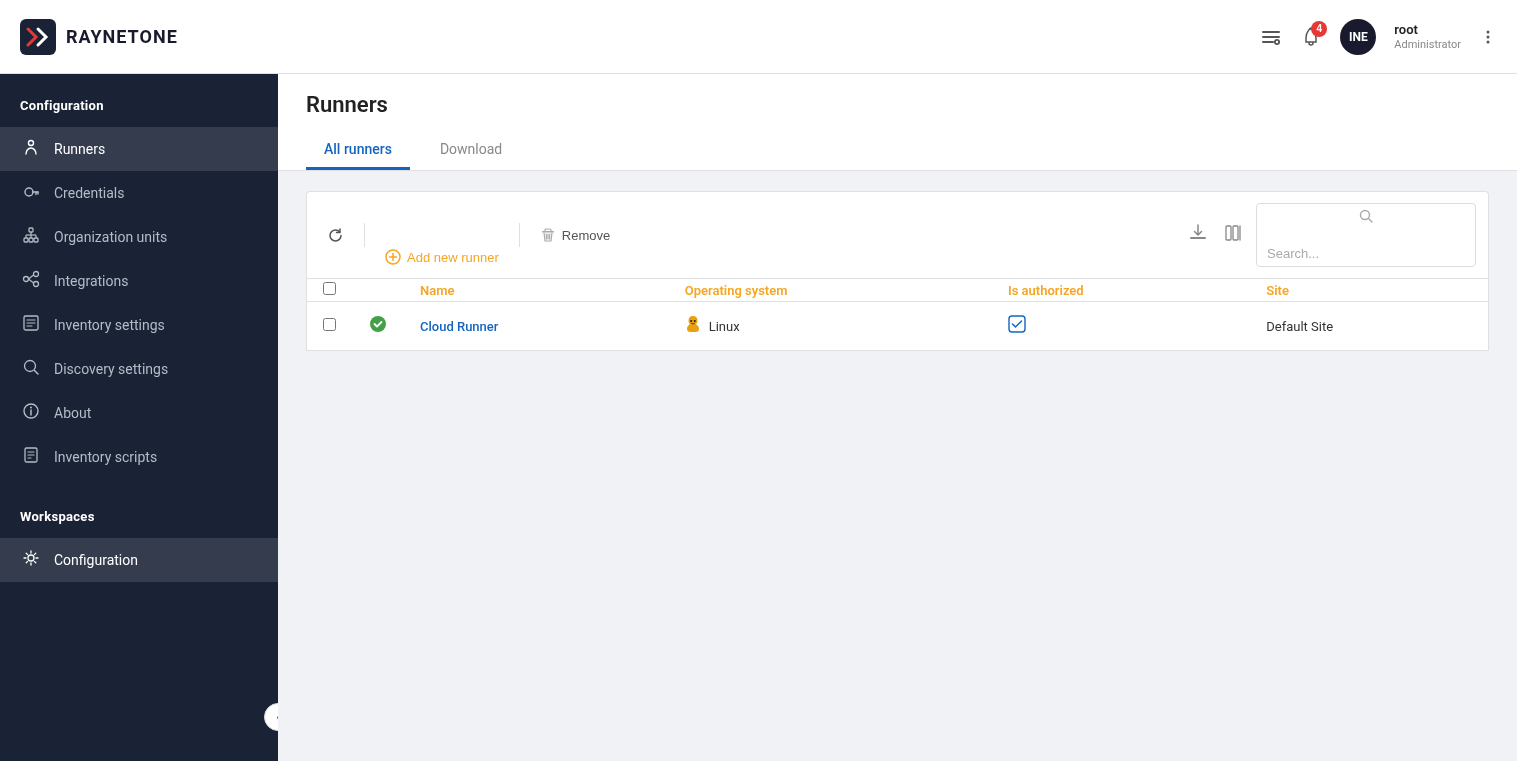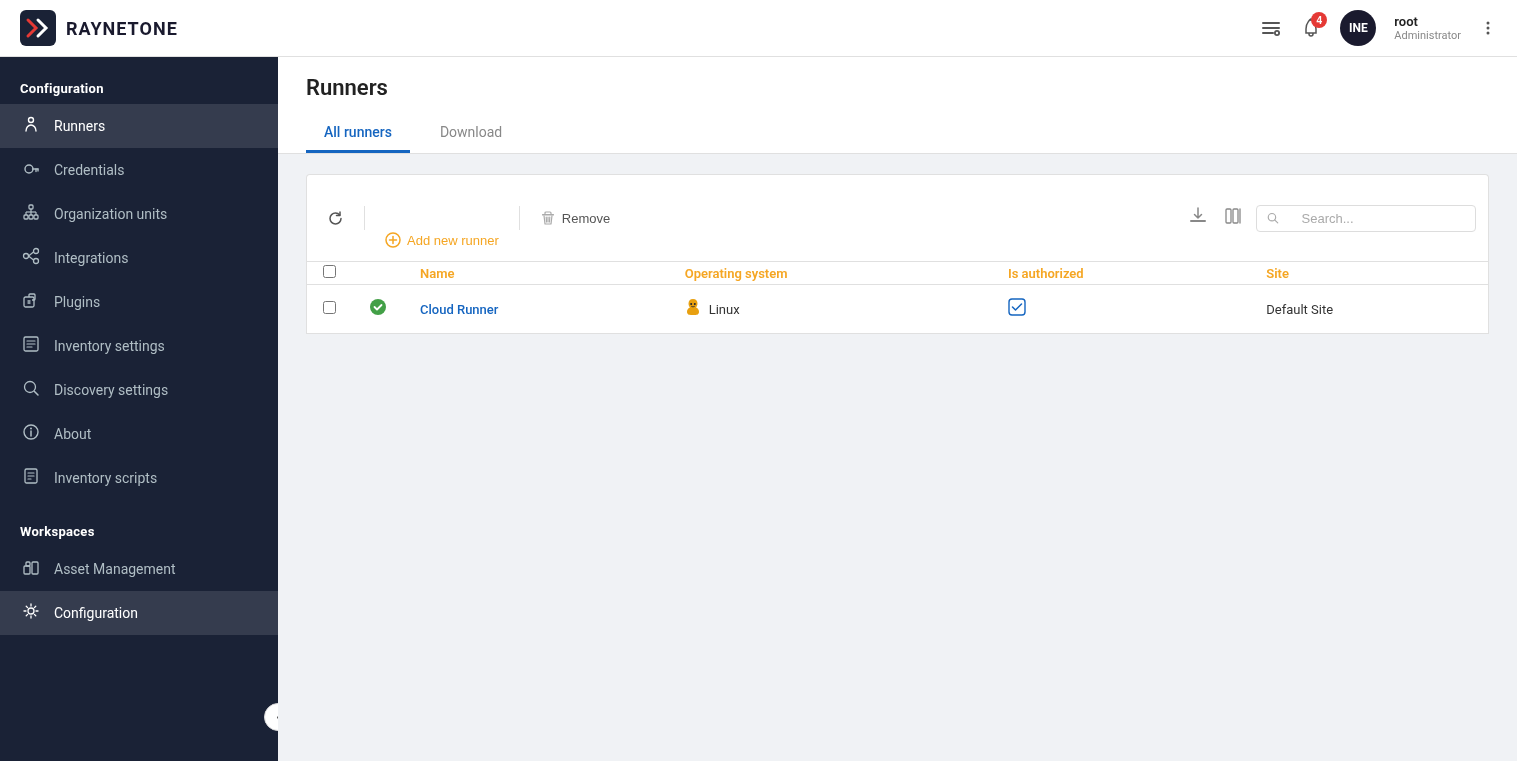--- a/index.html
+++ b/index.html
@@ -1,20 +1,20 @@
 <!DOCTYPE html>
 <html><head>
   <meta charset="utf-8">
   <style>
     * { box-sizing: border-box; margin: 0; padding: 0; }
     body { font-family: -apple-system, BlinkMacSystemFont, 'Segoe UI', Roboto, sans-serif; background: #f0f2f5; display: flex; flex-direction: column; height: 761px; overflow: hidden; }
 
     
     .top-header {
-      height: 57px;
+      height: 74px;
       background: #fff;
       border-bottom: 1px solid #e0e0e0;
       display: flex;
       align-items: center;
       padding: 0 20px;
       flex-shrink: 0;
       z-index: 10;
     }
     .logo-area {
       display: flex;
@@ -93,20 +93,21 @@
     
     .sidebar {
       width: 278px;
       background: #1a2236;
       color: #fff;
       display: flex;
       flex-direction: column;
       flex-shrink: 0;
       overflow-y: auto;
       position: relative;
+      gap: 6px;
     }
     .sidebar-section-label {
       font-size: 13px;
       font-weight: 700;
       color: #fff;
       padding: 24px 20px 8px 20px;
       letter-spacing: 0.3px;
     }
     .sidebar-item {
       display: flex;
@@ -224,20 +225,21 @@
     .toolbar-spacer { flex: 1; }
     .search-box {
       display: flex;
       align-items: center;
       gap: 23px;
       border: 1px solid #ddd;
       border-radius: 4px;
       padding: 5px 10px;
       width: 220px;
       background: #fff;
+      flex-direction: column;
     }
     .search-box input {
       border: none;
       outline: none;
       font-size: 13px;
       color: #333;
       width: 100%;
       background: transparent;
     }
     .search-box input::placeholder { color: #aaa; }
@@ -386,29 +388,20 @@
               <circle cx="4" cy="9" r="2.5" stroke="currentColor" stroke-width="1.3" fill="none"></circle>
               <circle cx="14" cy="4" r="2.5" stroke="currentColor" stroke-width="1.3" fill="none"></circle>
               <circle cx="14" cy="14" r="2.5" stroke="currentColor" stroke-width="1.3" fill="none"></circle>
               <line x1="6.5" y1="9" x2="11.5" y2="5" stroke="currentColor" stroke-width="1.2"></line>
               <line x1="6.5" y1="9" x2="11.5" y2="13" stroke="currentColor" stroke-width="1.2"></line>
             </svg></span>
           <span class="sidebar-item-label">Integrations</span>
         </div>
         <div class="sidebar-item">
           <span class="sidebar-item-icon"><svg width="18" height="18" viewBox="0 0 18 18" fill="none">
-              <rect x="2" y="6" width="10" height="10" rx="1.5" stroke="currentColor" stroke-width="1.3" fill="none"></rect>
-              <path d="M7 6V4C7 3.45 7.45 3 8 3H12C12.55 3 13 3.45 13 4V8C13 8.55 12.55 9 12 9H10" stroke="currentColor" stroke-width="1.3" fill="none"></path>
-              <line x1="6" y1="10" x2="8" y2="10" stroke="currentColor" stroke-width="1.3" stroke-linecap="round"></line>
-              <line x1="6" y1="12" x2="8" y2="12" stroke="currentColor" stroke-width="1.3" stroke-linecap="round"></line>
-            </svg></span>
-          <span class="sidebar-item-label">Plugins</span>
-        </div>
-        <div class="sidebar-item">
-          <span class="sidebar-item-icon"><svg width="18" height="18" viewBox="0 0 18 18" fill="none">
               <rect x="2" y="2" width="14" height="14" rx="1.5" stroke="currentColor" stroke-width="1.3" fill="none"></rect>
               <line x1="5" y1="6" x2="13" y2="6" stroke="currentColor" stroke-width="1.2" stroke-linecap="round"></line>
               <line x1="5" y1="9" x2="13" y2="9" stroke="currentColor" stroke-width="1.2" stroke-linecap="round"></line>
               <line x1="5" y1="12" x2="10" y2="12" stroke="currentColor" stroke-width="1.2" stroke-linecap="round"></line>
             </svg></span>
           <span class="sidebar-item-label">Inventory settings</span>
         </div>
         <div class="sidebar-item">
           <span class="sidebar-item-icon"><svg width="18" height="18" viewBox="0 0 18 18" fill="none">
               <circle cx="8" cy="8" r="5.5" stroke="currentColor" stroke-width="1.3" fill="none"></circle>
@@ -430,28 +423,20 @@
               <line x1="6" y1="6" x2="12" y2="6" stroke="currentColor" stroke-width="1.2" stroke-linecap="round"></line>
               <line x1="6" y1="9" x2="12" y2="9" stroke="currentColor" stroke-width="1.2" stroke-linecap="round"></line>
               <line x1="6" y1="12" x2="9" y2="12" stroke="currentColor" stroke-width="1.2" stroke-linecap="round"></line>
             </svg></span>
           <span class="sidebar-item-label">Inventory scripts</span>
         </div>
       </div>
 
     <div class="sidebar-section-label">Workspaces</div>
     <div id="sidebar-workspaces">
-        <div class="sidebar-item">
-          <span class="sidebar-item-icon"><svg width="18" height="18" viewBox="0 0 18 18" fill="none">
-              <rect x="2" y="8" width="6" height="8" rx="1" stroke="currentColor" stroke-width="1.3" fill="none"></rect>
-              <rect x="10" y="4" width="6" height="12" rx="1" stroke="currentColor" stroke-width="1.3" fill="none"></rect>
-              <rect x="4" y="4" width="4" height="4" rx="1" stroke="currentColor" stroke-width="1.3" fill="none"></rect>
-            </svg></span>
-          <span class="sidebar-item-label">Asset Management</span>
-        </div>
         <div class="sidebar-item active">
           <span class="sidebar-item-icon"><svg width="18" height="18" viewBox="0 0 18 18" fill="none">
               <circle cx="9" cy="9" r="3" stroke="currentColor" stroke-width="1.3" fill="none"></circle>
               <path d="M9 2v2M9 14v2M2 9h2M14 9h2M4.22 4.22l1.41 1.41M12.37 12.37l1.41 1.41M4.22 13.78l1.41-1.41M12.37 5.63l1.41-1.41" stroke="currentColor" stroke-width="1.3" stroke-linecap="round"></path>
             </svg></span>
           <span class="sidebar-item-label">Configuration</span>
         </div>
       </div>
 
     <div class="sidebar-collapse-btn">‹</div>

